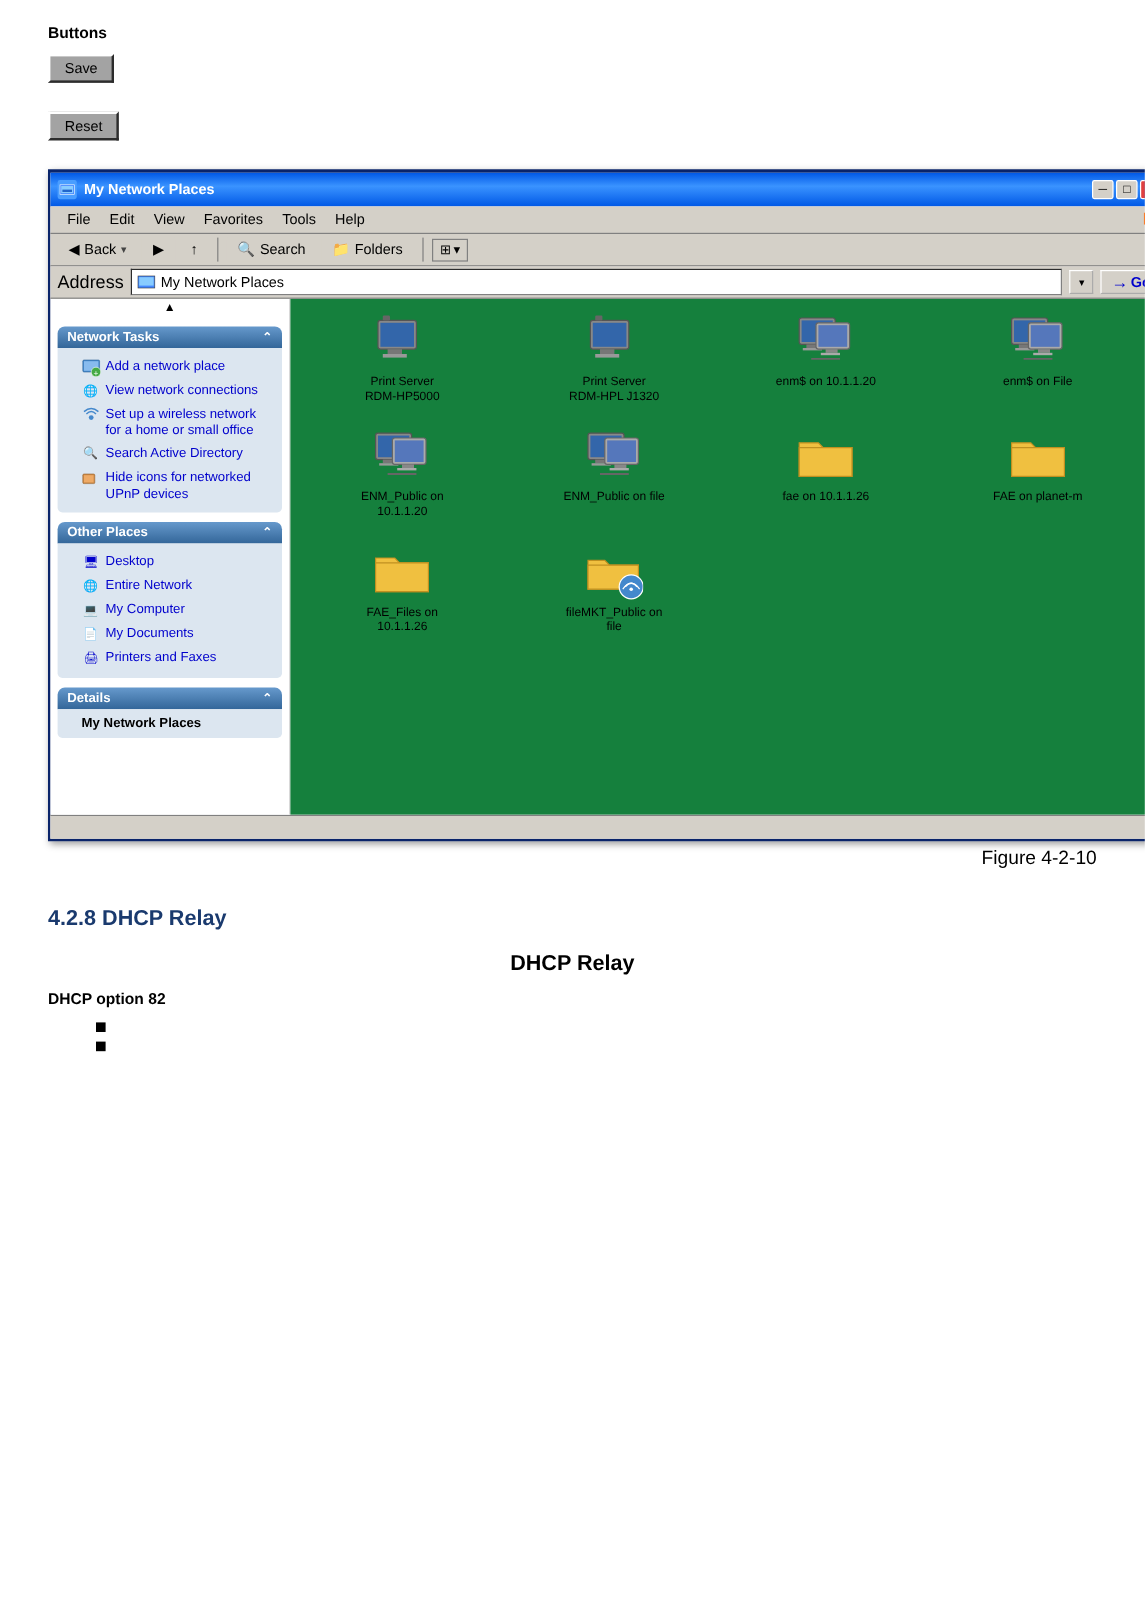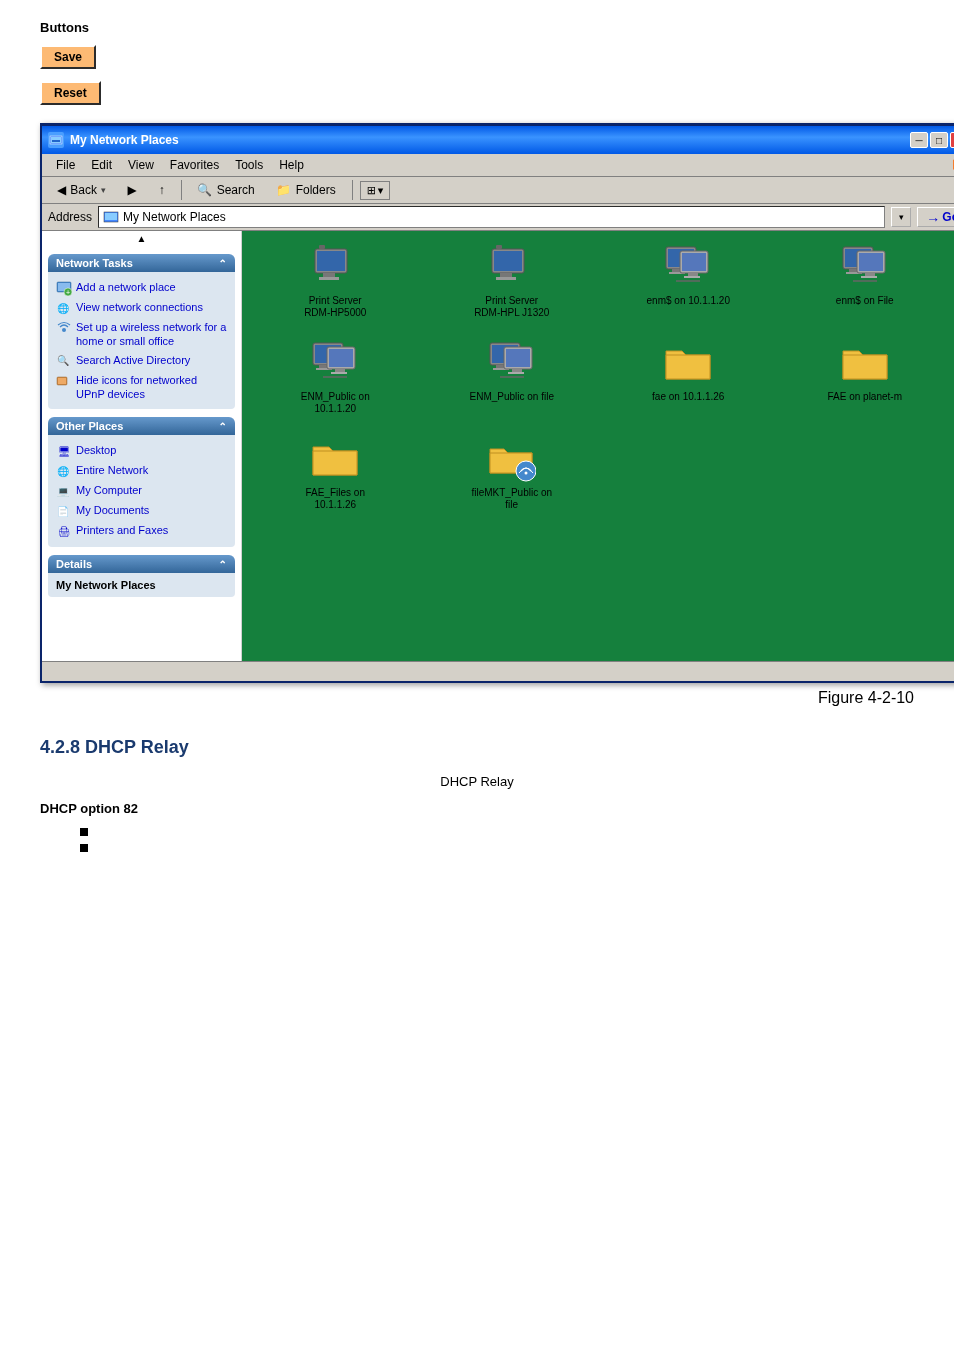--- a/index.html
+++ b/index.html
@@ -13,30 +13,29 @@
       color: #000;
     }
 
     
     .section-label {
       font-weight: bold;
       font-size: 13px;
       margin-bottom: 10px;
     }
     .win-button {
-      background: #fdba74;
+      background: #a3a3a3;
       border: 2px outset #fff;
       border-right-color: #808080;
       border-bottom-color: #808080;
       padding: 3px 12px;
       font-size: 12px;
       cursor: pointer;
-      margin-bottom: 12px;
+      margin-bottom: 24px;
       display: block;
-      font-weight: bold;
     }
 
     
     .explorer-window {
       border: 2px solid #0a246a;
       border-top: 3px solid #0a246a;
       width: 936px;
       margin: 18px 0 6px 0;
       background: #fff;
       box-shadow: 2px 2px 6px rgba(0,0,0,0.4);
@@ -150,21 +149,21 @@
     .address-bar {
       background: #d4d0c8;
       border-bottom: 1px solid #808080;
       padding: 2px 6px;
       display: flex;
       align-items: center;
       gap: 6px;
       font-size: 12px;
     }
     .address-label {
-      font-size: 12px;
+      font-size: 15px;
       color: #000;
     }
     .address-input {
       flex: 1;
       background: #fff;
       border: 1px inset #808080;
       padding: 1px 4px;
       font-size: 12px;
       display: flex;
       align-items: center;
@@ -223,21 +222,21 @@
       align-items: flex-end;
       justify-content: space-between;
       border-radius: 6px 6px 0 0;
       cursor: pointer;
     }
     .panel-section-header .chevron {
       font-size: 10px;
     }
     .panel-section-body {
       background: #dce6f0;
-      padding: 6px 8px;
+      padding: 6px 20px;
       border-radius: 0 0 4px 4px;
     }
     .panel-link {
       display: flex;
       align-items: flex-start;
       gap: 4px;
       padding: 2px 0;
       color: #0000cc;
       cursor: pointer;
       font-size: 11px;
@@ -332,23 +331,23 @@
     
     .section-heading {
       font-size: 18px;
       font-weight: bold;
       color: #1a3a6e;
       margin: 20px 0 16px 0;
     }
 
     
     .content-para {
-      font-size: 13px;
+      font-size: 18px;
       margin-bottom: 12px;
-      font-weight: normal;
+      font-weight: bold;
       text-align: center;
     }
 
     .content-para2 {
       font-size: 13px;
       margin-bottom: 12px;
       font-weight: bold;
     }
 
     .bullet-list {

